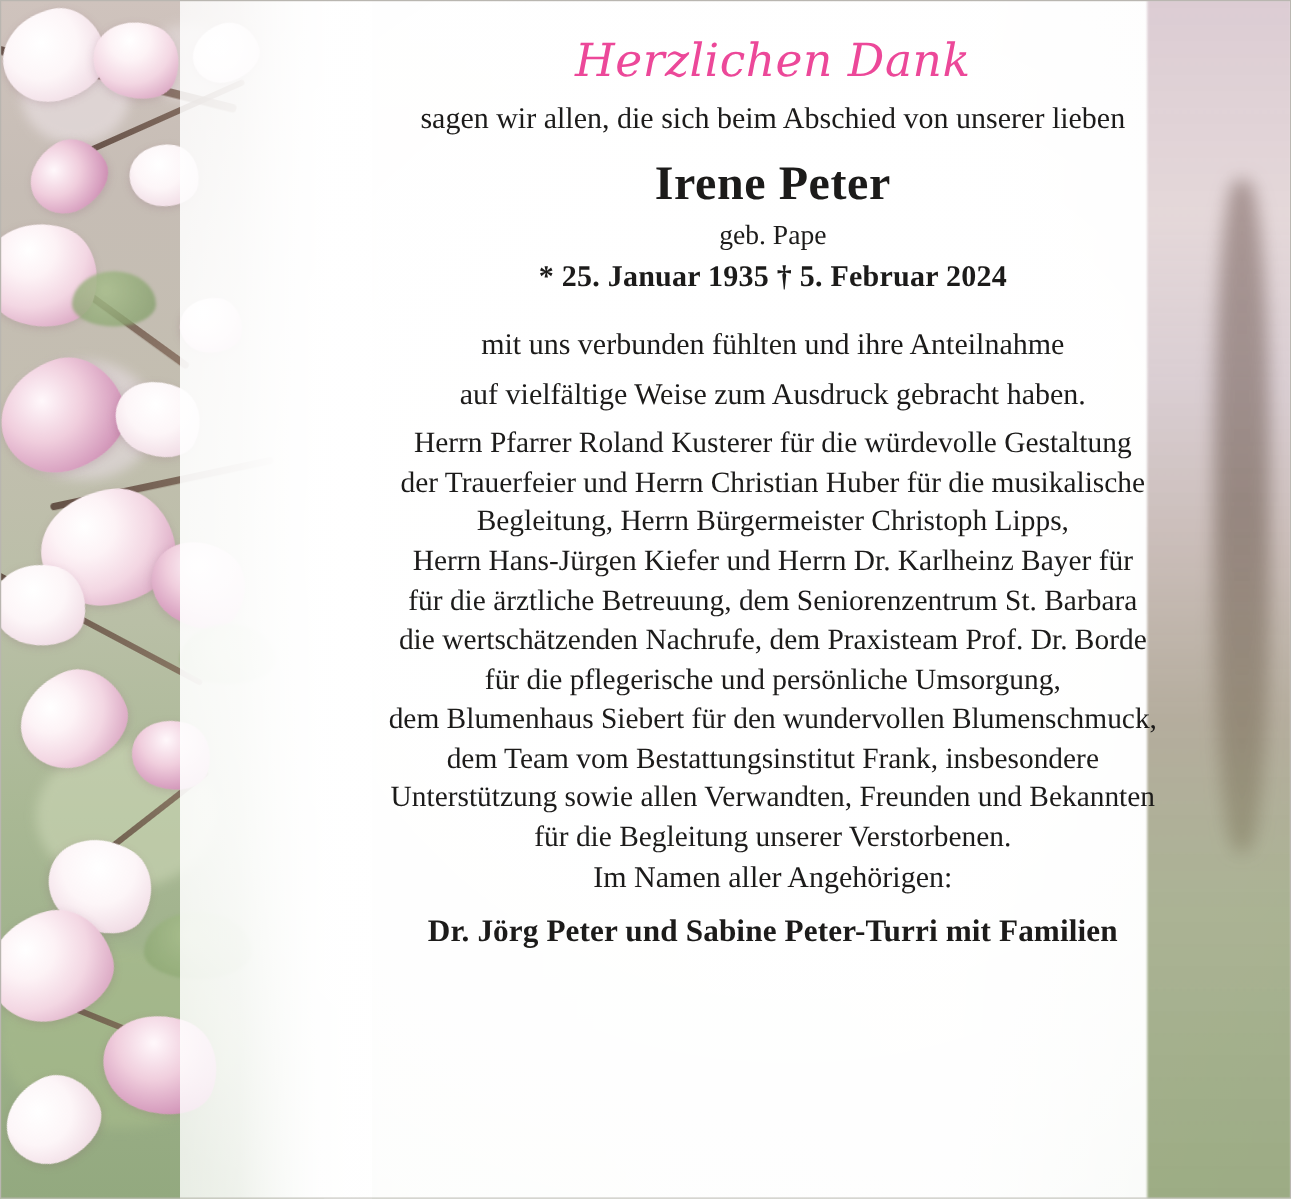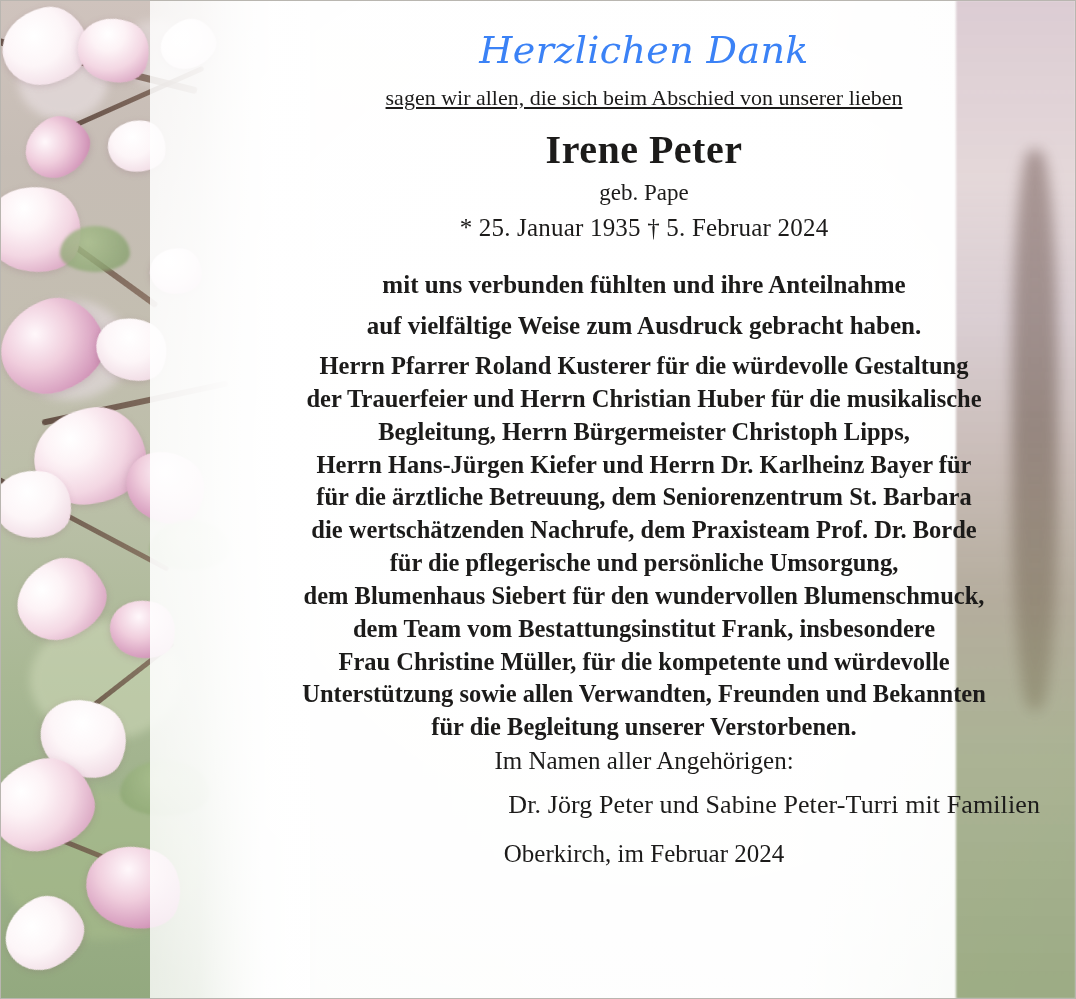--- a/index.html
+++ b/index.html
@@ -147,51 +147,51 @@
   }
 
   
   .content {
     position: absolute;
     left: 248px;
     right: 36px;
     top: 28px;
     text-align: center;
   }
-  .line { margin: 0; font-weight: bold; }
+  .line { margin: 0; }
 
   .h-thanks {
     font-family: "DejaVu Serif", serif;
     font-style: italic;
     font-size: 38px;
     letter-spacing: 0.4px;
-    color: #3b82f6;
+    color: #ec4899;
     margin-bottom: 12px;
   }
   .sub-1 {
-    font-size: 22px;
+    font-size: 25px;
     line-height: 1.25;
     margin-bottom: 16px;
-    text-decoration: underline;
   }
   .name {
     font-size: 40px;
     font-weight: 700;
     letter-spacing: 0.5px;
     line-height: 1.1;
     margin: 6px 0 8px;
   }
   .born {
     font-size: 23px;
     margin-bottom: 8px;
   }
   .dates {
     font-size: 25px;
     margin-bottom: 26px;
     letter-spacing: 0.2px;
+    font-weight: bold;
   }
   .para {
     font-size: 25px;
     line-height: 1.33;
     margin-bottom: 8px;
   }
   .h-special {
     font-family: "DejaVu Serif", serif;
     font-style: italic;
     font-size: 32px;
@@ -202,24 +202,23 @@
     font-size: 24.5px;
     line-height: 1.30;
   }
   .thanks-body .line { margin: 0 0 1px; }
   .closing {
     font-size: 25px;
     line-height: 1.35;
   }
   .family {
     font-size: 26px;
-    font-weight: 400;
+    font-weight: 700;
     margin-top: 12px;
     letter-spacing: 0.1px;
-    text-align: right;
   }
   .place {
     font-size: 25px;
     margin-top: 20px;
   }
 </style>
 </head>
 <body>
 
 <div id="card">
@@ -291,25 +290,23 @@
     <div class="thanks-body">
       <div class="line">Herrn Pfarrer Roland Kusterer für die würdevolle Gestaltung</div>
       <div class="line">der Trauerfeier und Herrn Christian Huber für die musikalische</div>
       <div class="line">Begleitung, Herrn Bürgermeister Christoph Lipps,</div>
       <div class="line">Herrn Hans-Jürgen Kiefer und Herrn Dr. Karlheinz Bayer für</div>
       <div class="line">für die ärztliche Betreuung, dem Seniorenzentrum St. Barbara</div>
       <div class="line">die wertschätzenden Nachrufe, dem Praxisteam Prof. Dr. Borde</div>
       <div class="line">für die pflegerische und persönliche Umsorgung,</div>
       <div class="line">dem Blumenhaus Siebert für den wundervollen Blumenschmuck,</div>
       <div class="line">dem Team vom Bestattungsinstitut Frank, insbesondere</div>
-      <div class="line">Frau Christine Müller, für die kompetente und würdevolle</div>
       <div class="line">Unterstützung sowie allen Verwandten, Freunden und Bekannten</div>
       <div class="line">für die Begleitung unserer Verstorbenen.</div>
     </div>
 
     <div class="closing">Im Namen aller Angehörigen:</div>
 
     <div class="family">Dr. Jörg Peter und Sabine Peter-Turri mit Familien</div>
 
-    <div class="place">Oberkirch, im Februar 2024</div>
 
   </div>
 </div>
 
 </body></html>

